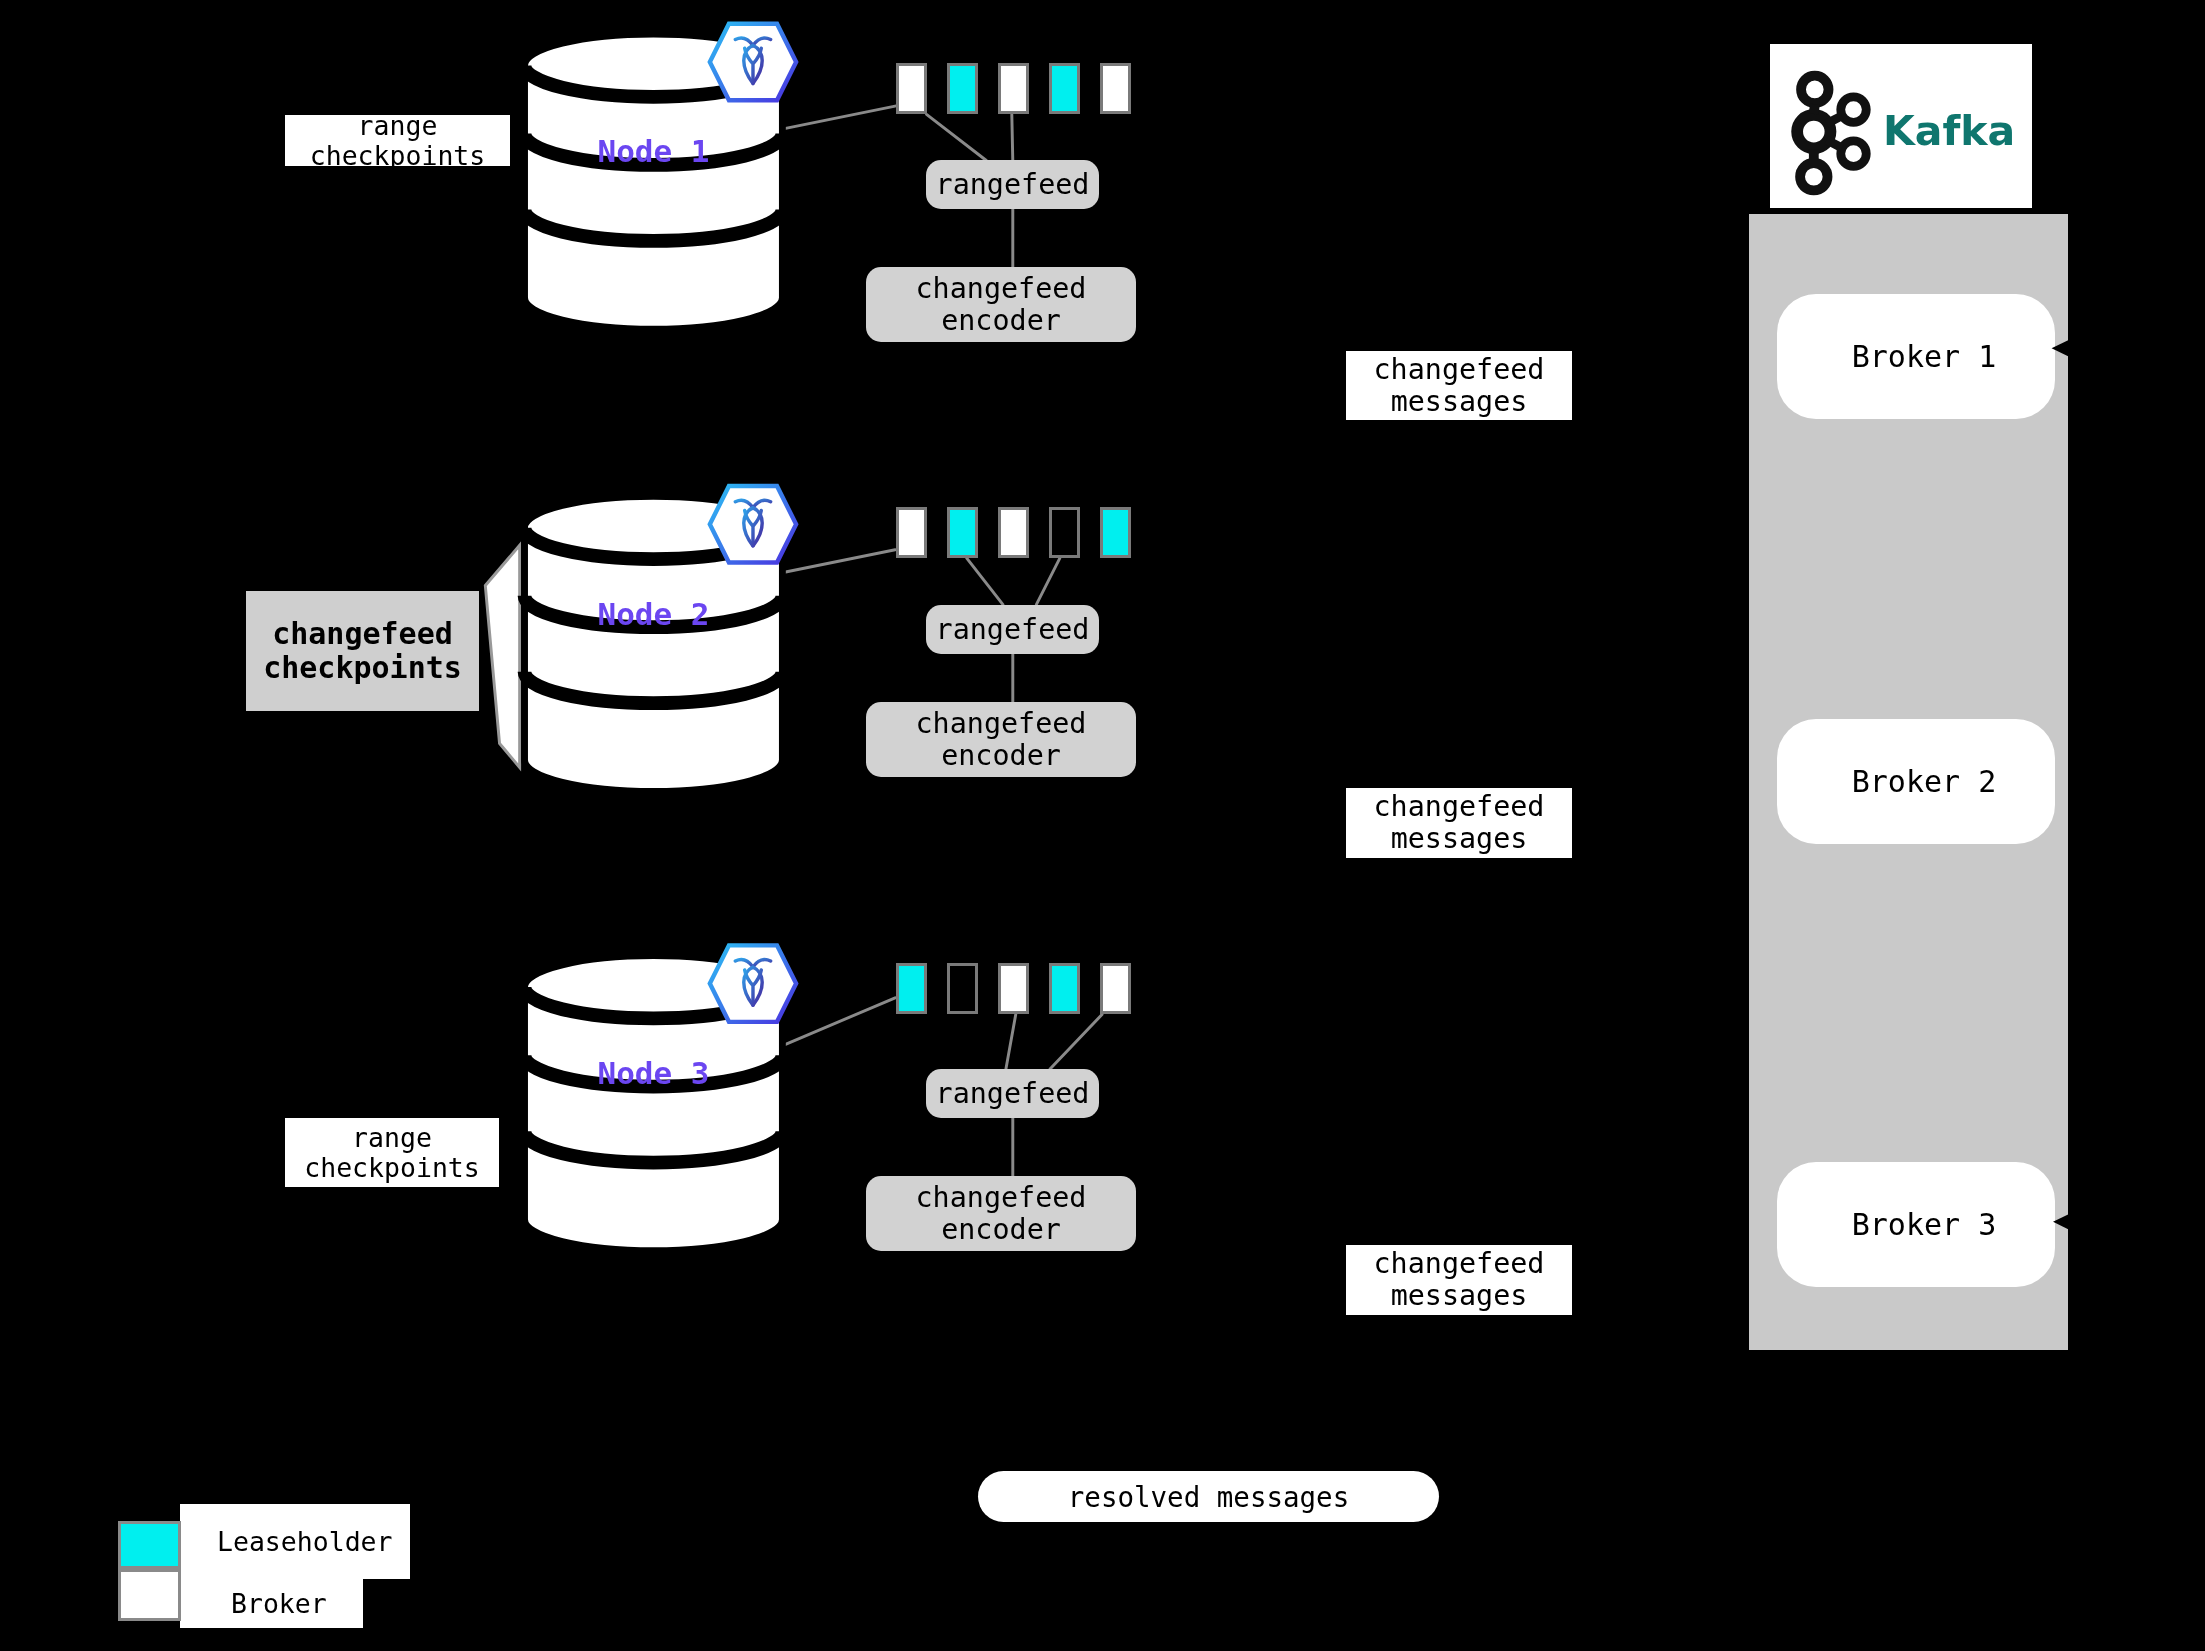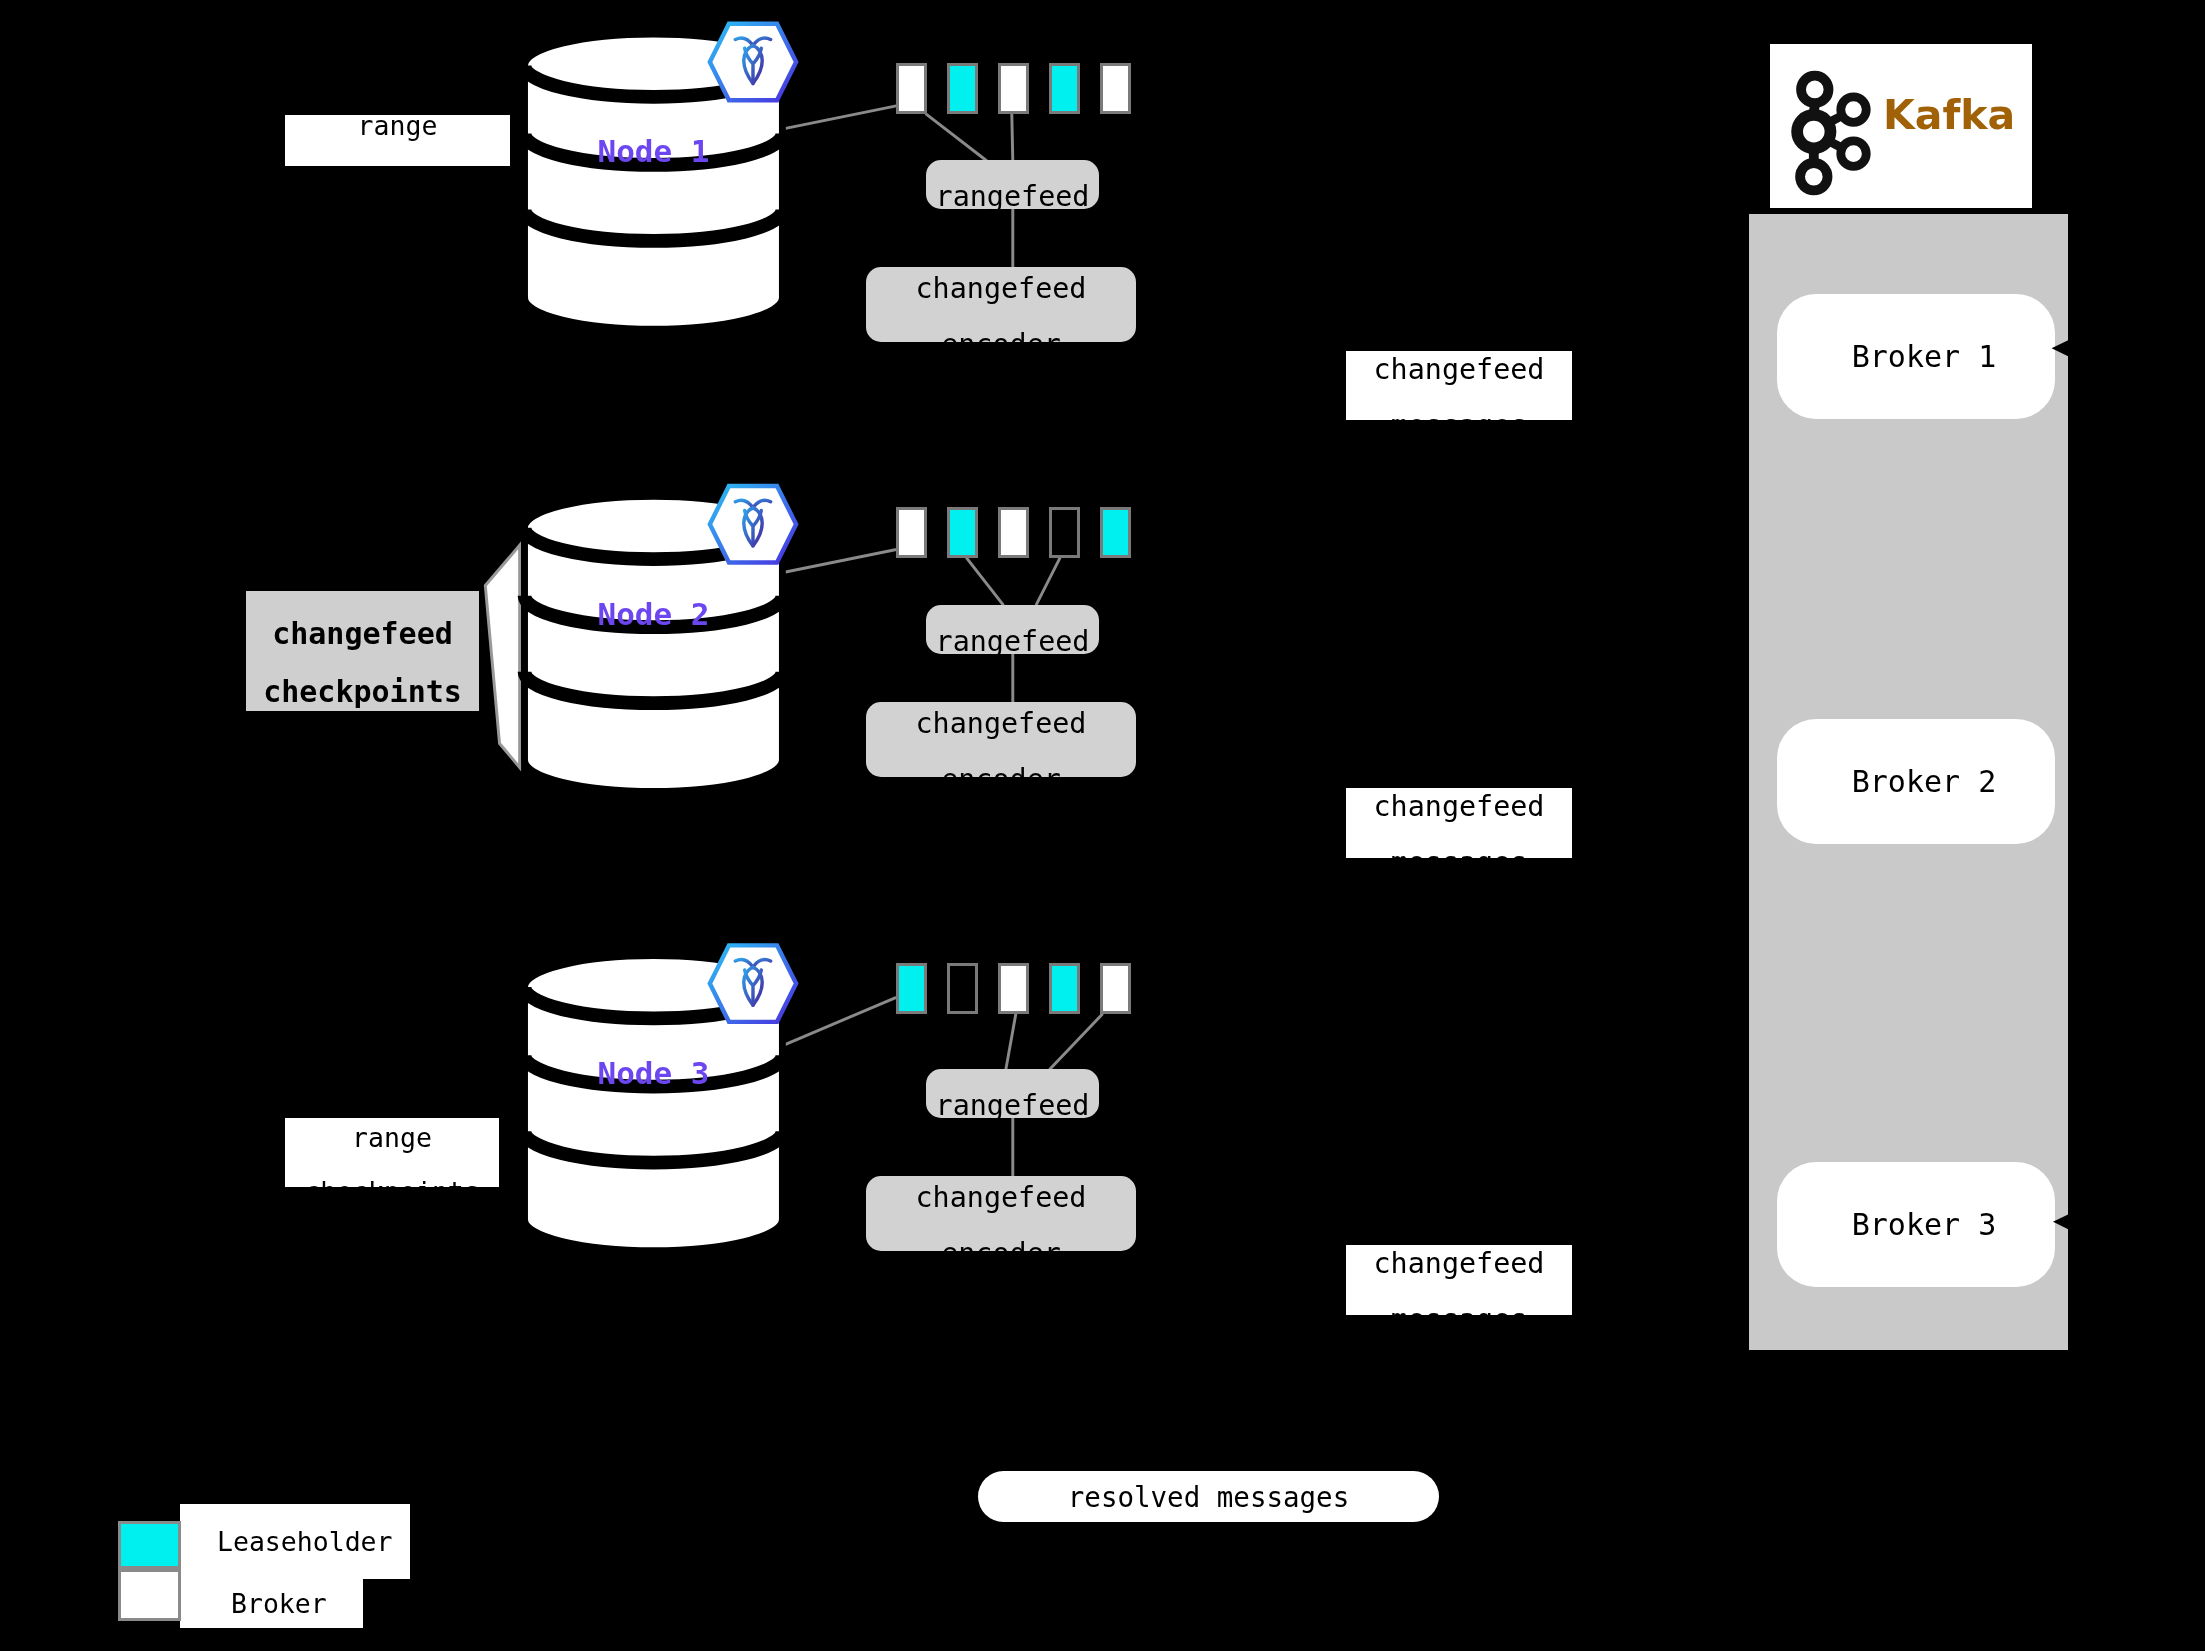--- a/index.html
+++ b/index.html
@@ -1,38 +1,38 @@
 <!DOCTYPE html>
 <html style="font-size:7.8px"><head>
 <meta charset="utf-8">
 <style>
   html,body{margin:0;padding:0;background:#000;}
   #stage{position:relative;width:2205px;height:1652px;background:#000;overflow:hidden;
          font-family:"DejaVu Sans Mono","Liberation Mono",monospace;}
   
   .tbox{position:absolute;display:flex;flex-direction:column;align-items:center;justify-content:center;
         color:#000;text-align:center;z-index:10;}
-  .tbox span{display:block;line-height:1.12;margin-top:24px;}
+  .tbox span{display:block;line-height:1.12;}
   .bg-white{background:#fff;}
   .bg-gray{background:#d2d2d2;border-radius:15px;}
   .bg-coord{background:#cfcfcf;font-weight:bold;}
   
   .square{position:absolute;width:31px;height:51px;border:3.4px solid #7a7a7a;box-sizing:border-box;
           background:#000;z-index:10;}
   .sq-replica{background:#ffffff;}
   .sq-leaseholder{background:#00efef;}
   .sq-empty{background:#000000;}
   
   .node-label{position:absolute;width:265px;text-align:center;font-weight:bold;color:#6b46f1;
               font-size:31px;z-index:10;}
   
   #kafka-panel{position:absolute;left:1749px;top:214px;width:319px;height:1136px;background:#c9c9c9;z-index:1;}
   #kafka-card{position:absolute;left:1770px;top:44px;width:262px;height:164px;background:#fff;z-index:2;}
-  #kafka-wordmark{position:absolute;left:113px;top:47px;font-family:"DejaVu Sans","Liberation Sans",sans-serif;
-                  font-weight:bold;font-size:41px;color:#a16207;}
+  #kafka-wordmark{position:absolute;left:113px;top:63px;font-family:"DejaVu Sans","Liberation Sans",sans-serif;
+                  font-weight:bold;font-size:41px;color:#0f766e;}
   .broker{position:absolute;left:1777px;width:262px;height:125px;background:#fff;border-radius:39px;
           display:flex;align-items:center;justify-content:center;font-size:30px;color:#000;z-index:2;padding-left:16px;}
   
   #resolved-pill{position:absolute;left:978px;top:1471px;width:461px;height:51px;background:#fff;
                  border-radius:29px;display:flex;align-items:center;justify-content:center;
                  font-size:27.5px;z-index:10;}
   
   .legend-swatch{position:absolute;left:118px;width:63px;box-sizing:border-box;border:3.9px solid #8a8a8a;z-index:11;}
   .legend-label{position:absolute;background:#fff;display:flex;align-items:center;font-size:26.5px;z-index:10;}
   svg.overlay{position:absolute;left:0;top:0;z-index:5;}

